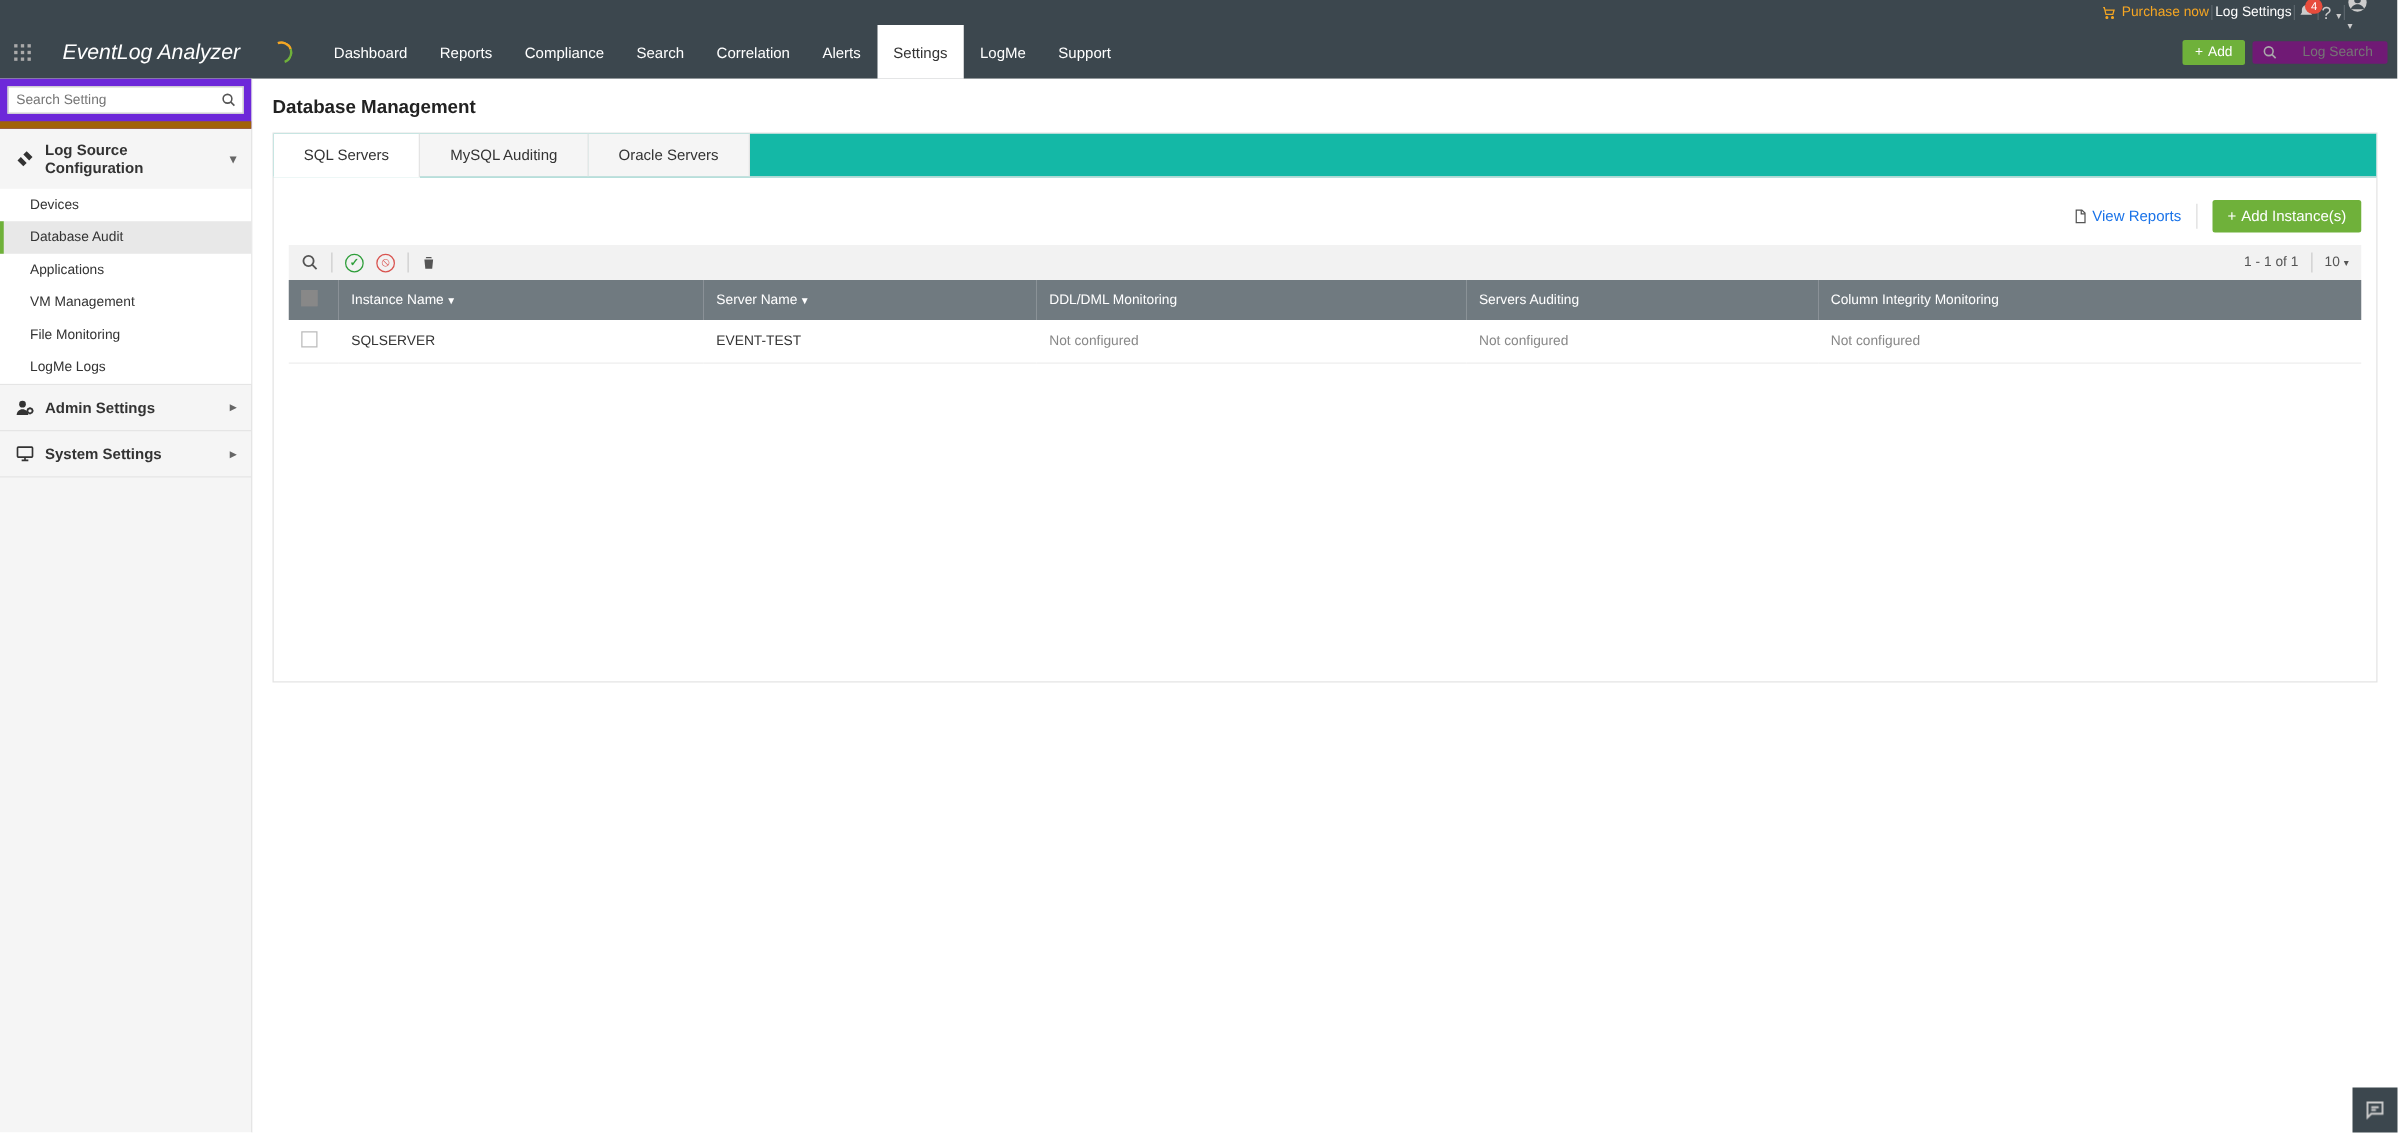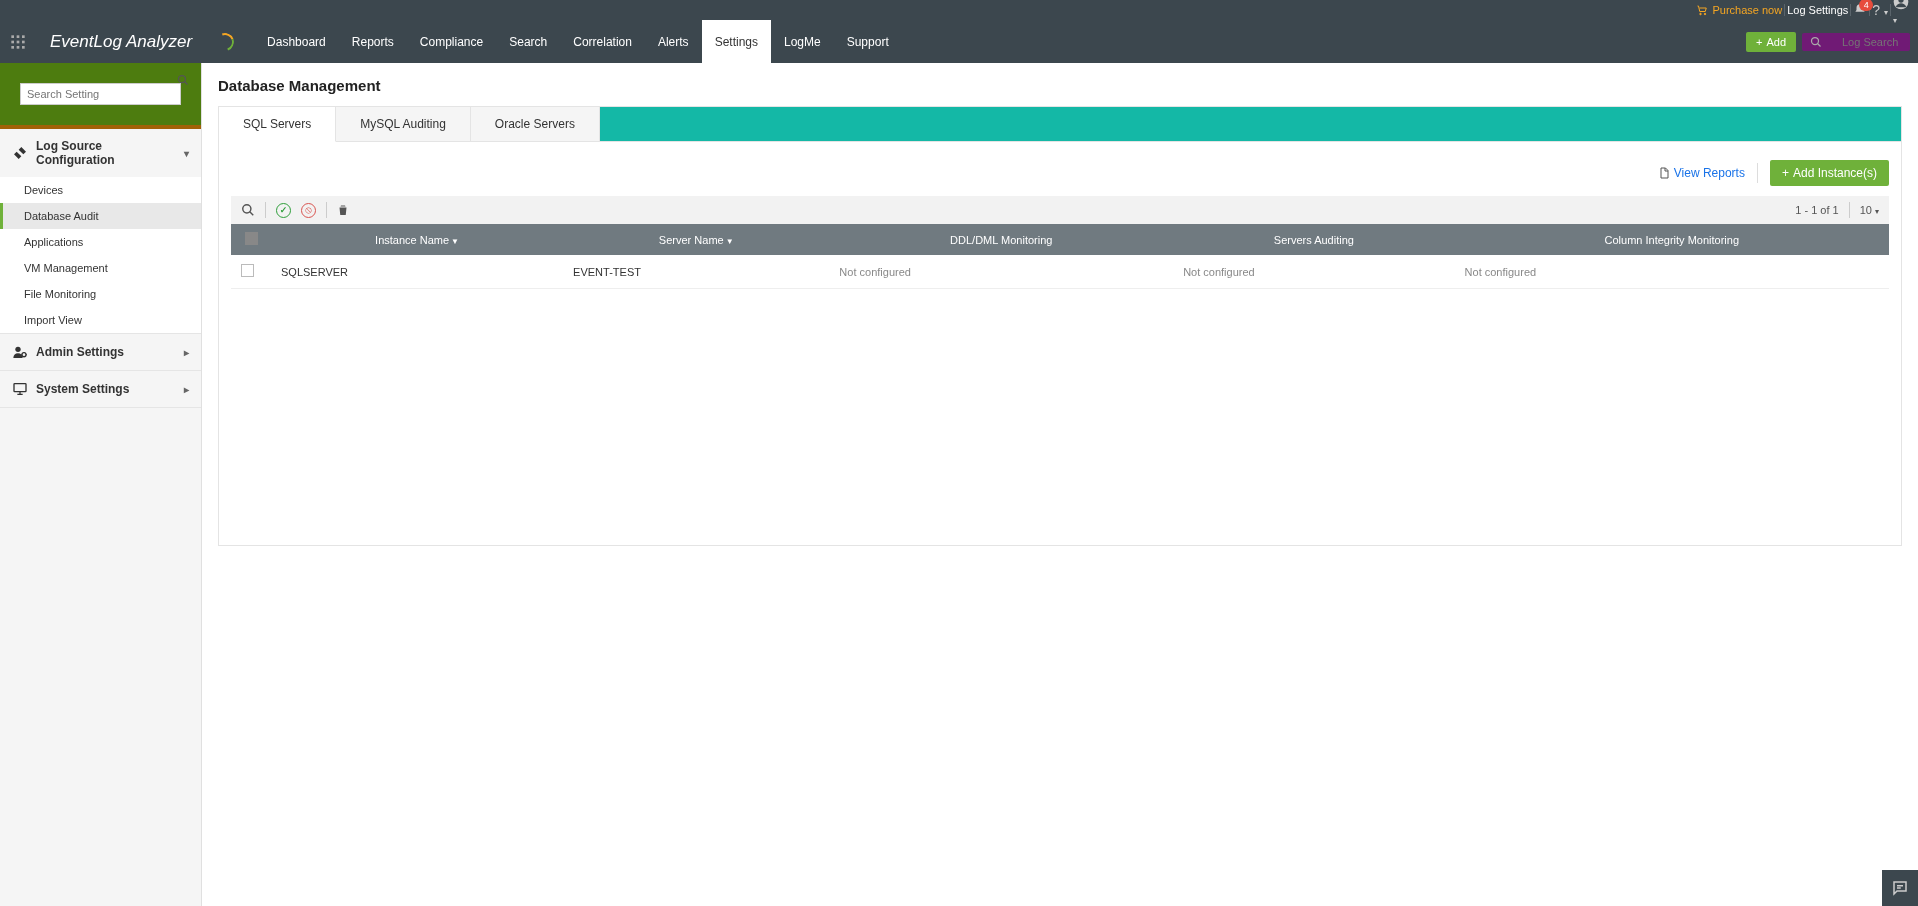--- a/index.html
+++ b/index.html
@@ -1,19 +1,19 @@
 <!DOCTYPE html>
 <html><head>
 <meta charset="utf-8">
 <style>
 * { margin: 0; padding: 0; box-sizing: border-box; }
 body { font-family: -apple-system, BlinkMacSystemFont, "Segoe UI", Arial, sans-serif; font-size: 12px; color: #333; background: #fff; overflow: hidden; }
 
 
-.topbar { background: #3c474e; height: 20px; display: flex; align-items: center; justify-content: flex-end; padding: 0 9px; gap: 2px; }
+.topbar { background: #3c474e; height: 20px; display: flex; align-items: center; justify-content: flex-end; padding: 0 24px; gap: 2px; }
 .topbar a { color: #fff; font-size: 11px; text-decoration: none; display: flex; align-items: center; gap: 4px; }
 .topbar .purchase { color: #f5a623; }
 .topbar .sep { width: 1px; height: 12px; background: #5a646b; }
 .topbar .badge { background: #e74c3c; color: #fff; font-size: 9px; border-radius: 8px; padding: 1px 4px; min-width: 14px; text-align: center; }
 .topbar .iconbtn { color: #ccc; cursor: pointer; font-size: 14px; }
 
 
 .navbar { background: #3c474e; height: 43px; display: flex; align-items: stretch; }
 .brand { display: flex; align-items: center; padding: 0 20px 0 10px; gap: 24px; }
 .apps-icon { color: #aaa; font-size: 16px; cursor: pointer; }
@@ -26,21 +26,21 @@
 .btn-add { background: #6fb13a; color: #fff; border: none; padding: 4px 10px; font-size: 11px; cursor: pointer; border-radius: 2px; display: flex; align-items: center; gap: 4px; }
 .search-box { background: #701a75; border-radius: 2px; display: flex; align-items: center; padding: 3px 8px; gap: 20px; }
 .search-box input { background: transparent; border: none; color: #ccc; font-size: 11px; outline: none; width: 60px; }
 .search-box .sicon { color: #aaa; font-size: 12px; }
 
 
 .layout { display: flex; height: calc(100vh - 63px); }
 
 
 .sidebar { width: 202px; background: #f5f5f5; border-right: 1px solid #e0e0e0; display: flex; flex-direction: column; }
-.side-search { padding: 20px; border-bottom: 4px solid #a16207; position: relative; background: #4d7c0f; }
+.side-search { padding: 6px; border-bottom: 6px solid #a16207; position: relative; background: #6d28d9; }
 .side-search input { width: 100%; border: 1px solid #ccc; padding: 4px 24px 4px 6px; font-size: 11px; outline: none; }
 .side-search .sicon { position: absolute; right: 12px; top: 11px; color: #666; font-size: 12px; }
 .side-section { border-bottom: 1px solid #e5e5e5; }
 .side-head { display: flex; align-items: center; padding: 10px 12px; gap: 8px; cursor: pointer; font-weight: bold; color: #333; }
 .side-head .arrow { margin-left: auto; font-size: 10px; color: #666; }
 .side-head .shead-icon { font-size: 14px; color: #333; }
 .side-sub { background: #fff; }
 .side-sub-item { padding: 7px 10px 7px 24px; font-size: 11px; color: #333; cursor: pointer; }
 .side-sub-item.active { background: #e8e8e8; border-left: 3px solid #6fb13a; padding-left: 21px; }
 
@@ -59,21 +59,21 @@
 
 .toolbar { background: #f2f2f2; display: flex; align-items: center; padding: 6px 10px; gap: 10px; }
 .toolbar .ticon { cursor: pointer; font-size: 14px; display: inline-flex; align-items: center; justify-content: center; }
 .toolbar .ticon.enable { color: #2e9e3a; border: 1.5px solid #2e9e3a; border-radius: 50%; width: 15px; height: 15px; font-size: 9px; font-weight: bold; }
 .toolbar .ticon.disable { color: #d9534f; border: 1.5px solid #d9534f; border-radius: 50%; width: 15px; height: 15px; font-size: 10px; }
 .toolbar .vsep { width: 1px; height: 16px; background: #ccc; }
 .toolbar .pager { margin-left: auto; display: flex; align-items: center; gap: 10px; font-size: 11px; color: #555; }
 .toolbar .page-size { border: none; background: transparent; font-size: 11px; cursor: pointer; }
 
 table.data { width: 100%; border-collapse: collapse; }
-table.data thead th { background: #707a80; color: #fff; font-size: 11px; font-weight: normal; text-align: center; padding: 8px 10px; }
+table.data thead th { background: #707a80; color: #fff; font-size: 11px; font-weight: normal; text-align: left; padding: 8px 10px; }
 table.data thead th.sortable { cursor: pointer; }
 table.data tbody td { padding: 9px 10px; font-size: 11px; border-bottom: 1px solid #eee; color: #333; }
 table.data .muted { color: #888; }
 .chk { width: 13px; height: 13px; border: 1px solid #bbb; display: inline-block; background: #fff; cursor: pointer; }
 thead .chk { background: #888; border-color: #888; }
 .sort-caret { font-size: 8px; margin-left: 2px; }
 
 
 .chat-fab { position: fixed; bottom: 0; right: 0; width: 36px; height: 36px; background: #3c474e; display: flex; align-items: center; justify-content: center; color: #fff; cursor: pointer; font-size: 16px; }
 
@@ -185,21 +185,21 @@
             </span>
             <span>Log Source Configuration</span>
             <span class="arrow">▾</span>
           </div>
           <div class="side-sub">
             <div class="side-sub-item">Devices</div>
             <div class="side-sub-item active">Database Audit</div>
             <div class="side-sub-item">Applications</div>
             <div class="side-sub-item">VM Management</div>
             <div class="side-sub-item">File Monitoring</div>
-            <div class="side-sub-item">Import View</div>
+            <div class="side-sub-item">LogMe Logs</div>
           </div>
         </div>
         <div class="side-section">
           <div class="side-head">
             <span class="shead-icon">
               <svg width="16" height="16" viewBox="0 0 24 24" fill="#333">
                 <circle cx="9" cy="8" r="4"></circle>
                 <path d="M2 21c0-4 3-7 7-7s7 3 7 7"></path>
                 <circle cx="18" cy="16" r="3" fill="none" stroke="#333" stroke-width="2"></circle>
                 <path d="M18 12v1M18 19v1M14 16h1M21 16h1" stroke="#333" stroke-width="2"></path>

